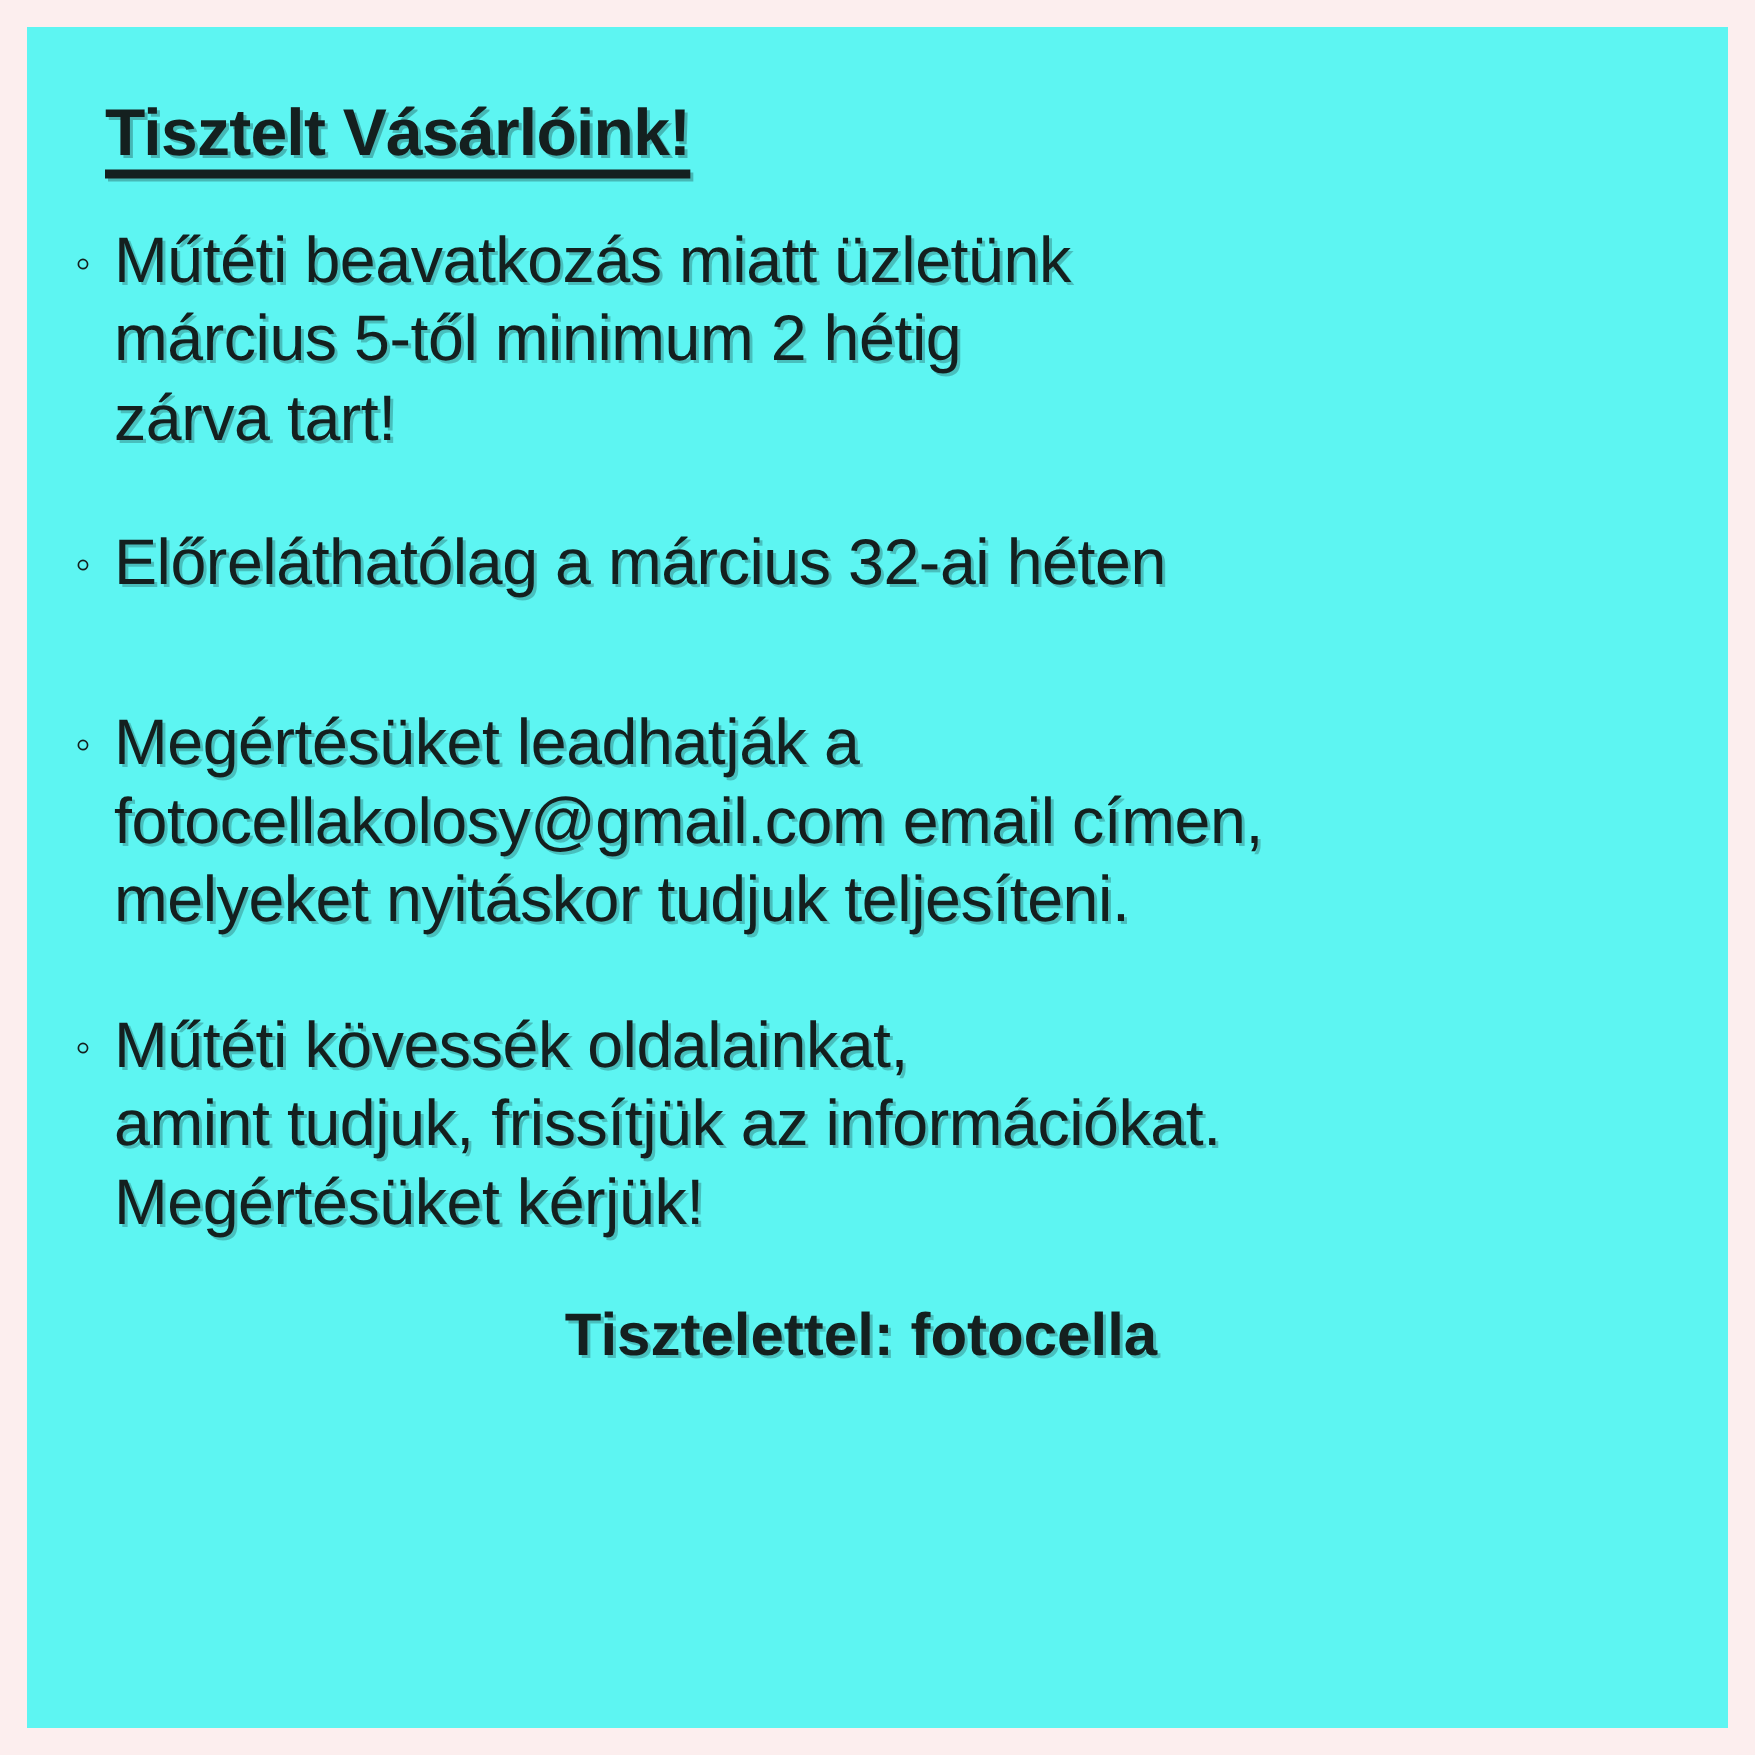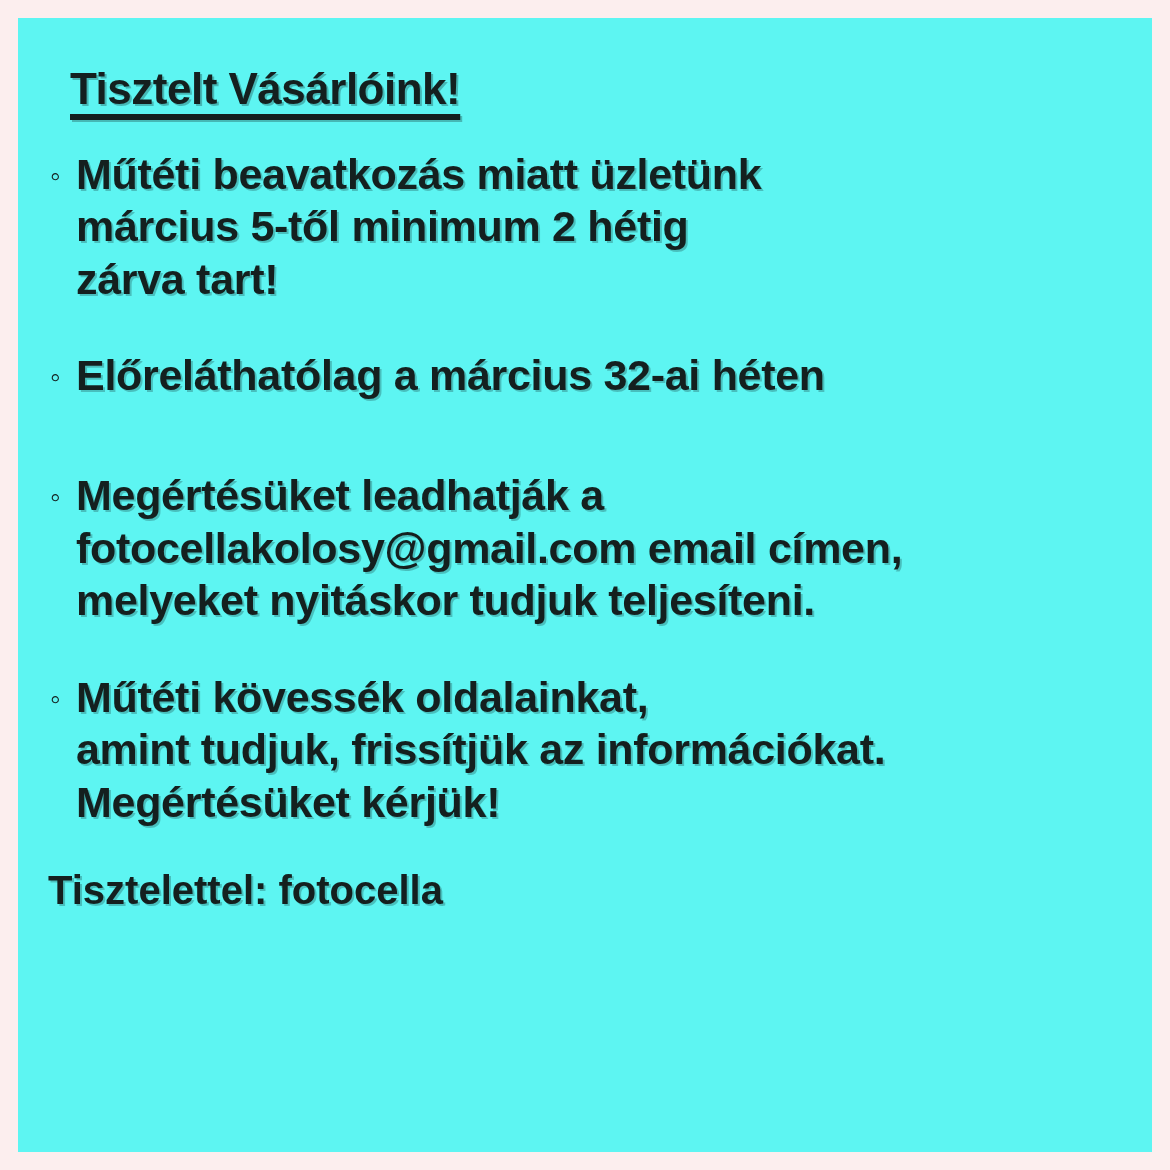--- a/index.html
+++ b/index.html
@@ -44,35 +44,35 @@
     width: 26px;
     font-size: 30px;
     line-height: 56px;
     color: #14201f;
     text-align: left;
     padding-left: 2px;
   }
   .bullet-text {
     flex: 1 1 auto;
     font-size: 43px;
-    font-weight: bold;
+    font-weight: normal;
     line-height: 1.22;
     color: #14201f;
     text-shadow: 2px 2px 0 rgba(0,0,0,0.22);
     letter-spacing: -0.3px;
   }
   .bullet-text .line {
     display: block;
     white-space: nowrap;
   }
   .gap-lg { height: 34px; }
   .gap-md { height: 14px; }
   .signature {
     margin-top: 40px;
-    text-align: left;
+    text-align: center;
     padding-right: 22px;
     font-size: 40px;
     font-weight: bold;
     color: #14201f;
     text-shadow: 2px 2px 0 rgba(0,0,0,0.22);
   }
 </style>
 </head>
 <body>
 

